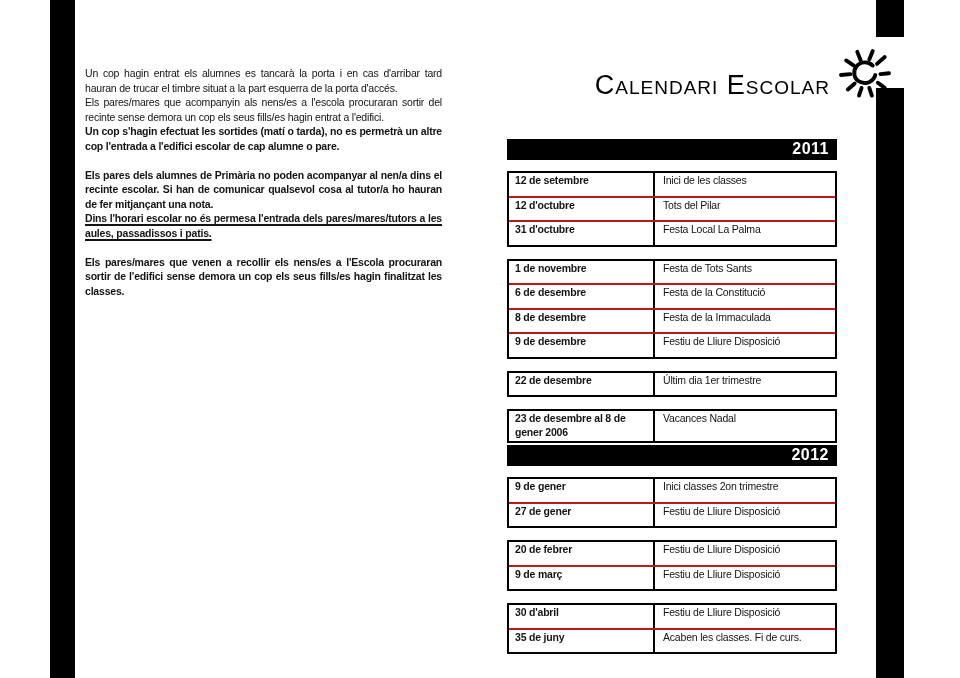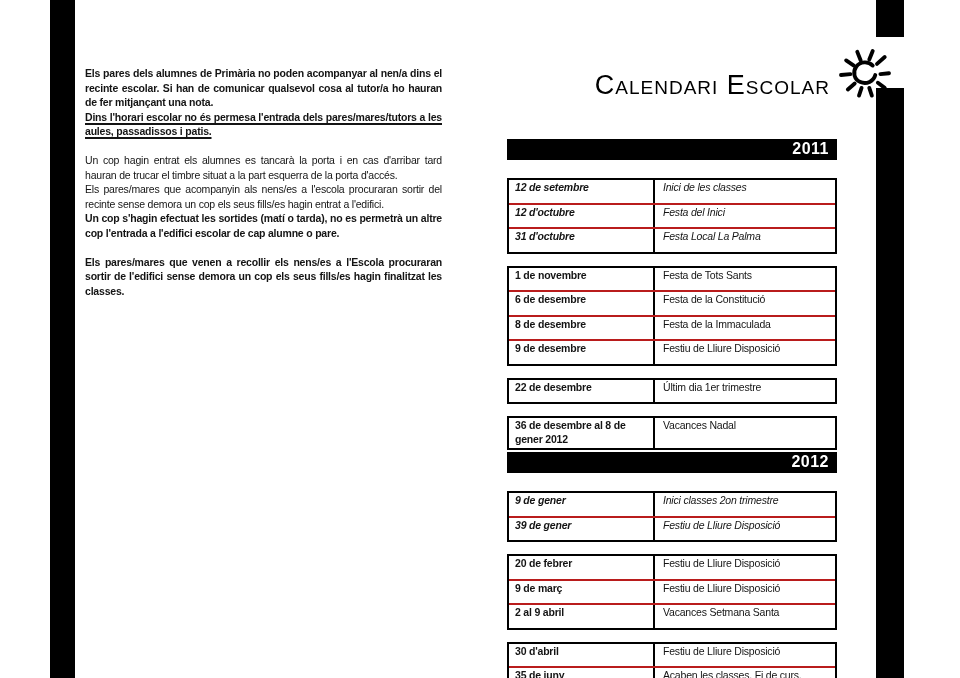--- a/index.html
+++ b/index.html
@@ -37,21 +37,21 @@
   .sun{position:absolute;left:835px;top:45px;width:60px;height:60px;}
 
   
   .calendar{position:absolute;left:507px;top:139px;width:330px;color:#141414;}
   .year-header{
     background:#000;color:#fff;font-weight:bold;
     font-size:16px;line-height:18px;padding:1px 8px 2px;letter-spacing:0.5px;text-align:right;
   }
   .year-header.second{margin-top:2px;}
   .cal-group{border:2px solid #000;margin-top:12px;background:#fff;}
-  .cal-group.first{margin-top:18px;font-style:italic;}
+  .cal-group.first{margin-top:11px;}
   .cal-row{display:flex;align-items:stretch;}
   .cal-row + .cal-row{border-top:2px solid #b91c1c;}
   .cell-date{
     flex:0 0 132px;width:132px;border-right:2px solid #000;
     padding:1px 6px 2px;font-weight:bold;font-size:10.5px;line-height:13.5px;
     letter-spacing:-0.2px;
   }
   .cell-event{
     flex:1;padding:1px 8px 8px;font-size:10.5px;line-height:13.5px;
     letter-spacing:-0.2px;
@@ -61,27 +61,27 @@
 <body>
 
 <div class="page">
 
   <div class="bar bar-left"></div>
   <div class="bar bar-right-top"></div>
   <div class="bar bar-right-bottom"></div>
 
   <div class="notice">
     <p>
-      <span class="b">Els pares dels alumnes de Primària no poden acompanyar al nen/a dins el recinte escolar. Si han de comunicar qualsevol cosa al tutor/a ho hauran de fer mitjançant una nota.</span><br>
-      <span class="b u">Dins l'horari escolar no és permesa l'entrada dels pares/mares/tutors a les aules, passadissos i patis.</span>
-    </p>
-    <p>
       <span>Un cop hagin entrat els alumnes es tancarà la porta i en cas d'arribar tard hauran de trucar el timbre situat a la part esquerra de la porta d'accés.</span><br>
       <span>Els pares/mares que acompanyin als nens/es a l'escola procuraran sortir del recinte sense demora un cop els seus fills/es hagin entrat a l'edifici.</span><br>
       <span class="b">Un cop s'hagin efectuat les sortides (matí o tarda), no es permetrà un altre cop l'entrada a l'edifici escolar de cap alumne o pare.</span>
+    </p>
+    <p>
+      <span class="b">Els pares dels alumnes de Primària no poden acompanyar al nen/a dins el recinte escolar. Si han de comunicar qualsevol cosa al tutor/a ho hauran de fer mitjançant una nota.</span><br>
+      <span class="b u">Dins l'horari escolar no és permesa l'entrada dels pares/mares/tutors a les aules, passadissos i patis.</span>
     </p>
     <p>
       <span class="b">Els pares/mares que venen a recollir els nens/es a l'Escola procuraran sortir de l'edifici sense demora un cop els seus fills/es hagin finalitzat les classes.</span>
     </p>
   </div>
 
   <div class="title">Calendari Escolar</div>
 
   <svg class="sun" viewBox="0 0 70 70" aria-hidden="true">
     <g stroke="#000" stroke-width="4.5" stroke-linecap="round" fill="none">
@@ -101,21 +101,21 @@
 
   <div class="calendar" id="calendar">
       <div class="year-header">2011</div>
       <div class="cal-group first">
         <div class="cal-row">
           <div class="cell-date">12 de setembre</div>
           <div class="cell-event">Inici de les classes</div>
         </div>
         <div class="cal-row">
           <div class="cell-date">12 d'octubre</div>
-          <div class="cell-event">Festa del Inici</div>
+          <div class="cell-event">Tots del Pilar</div>
         </div>
         <div class="cal-row">
           <div class="cell-date">31 d'octubre</div>
           <div class="cell-event">Festa Local La Palma</div>
         </div>
       </div>
       <div class="cal-group">
         <div class="cal-row">
           <div class="cell-date">1 de novembre</div>
           <div class="cell-event">Festa de Tots Sants</div>
@@ -134,47 +134,43 @@
         </div>
       </div>
       <div class="cal-group">
         <div class="cal-row">
           <div class="cell-date">22 de desembre</div>
           <div class="cell-event">Últim dia 1er trimestre</div>
         </div>
       </div>
       <div class="cal-group">
         <div class="cal-row">
-          <div class="cell-date">36 de desembre al 8 de gener 2012</div>
+          <div class="cell-date">23 de desembre al 8 de gener 2006</div>
           <div class="cell-event">Vacances Nadal</div>
         </div>
       </div>
       <div class="year-header second">2012</div>
       <div class="cal-group first">
         <div class="cal-row">
           <div class="cell-date">9 de gener</div>
           <div class="cell-event">Inici classes 2on trimestre</div>
         </div>
         <div class="cal-row">
-          <div class="cell-date">39 de gener</div>
+          <div class="cell-date">27 de gener</div>
           <div class="cell-event">Festiu de Lliure Disposició</div>
         </div>
       </div>
       <div class="cal-group">
         <div class="cal-row">
           <div class="cell-date">20 de febrer</div>
           <div class="cell-event">Festiu de Lliure Disposició</div>
         </div>
         <div class="cal-row">
           <div class="cell-date">9 de març</div>
           <div class="cell-event">Festiu de Lliure Disposició</div>
-        </div>
-        <div class="cal-row">
-          <div class="cell-date">2 al 9 abril</div>
-          <div class="cell-event">Vacances Setmana Santa</div>
         </div>
       </div>
       <div class="cal-group">
         <div class="cal-row">
           <div class="cell-date">30 d'abril</div>
           <div class="cell-event">Festiu de Lliure Disposició</div>
         </div>
         <div class="cal-row">
           <div class="cell-date">35 de juny</div>
           <div class="cell-event">Acaben les classes. Fi de curs.</div>

